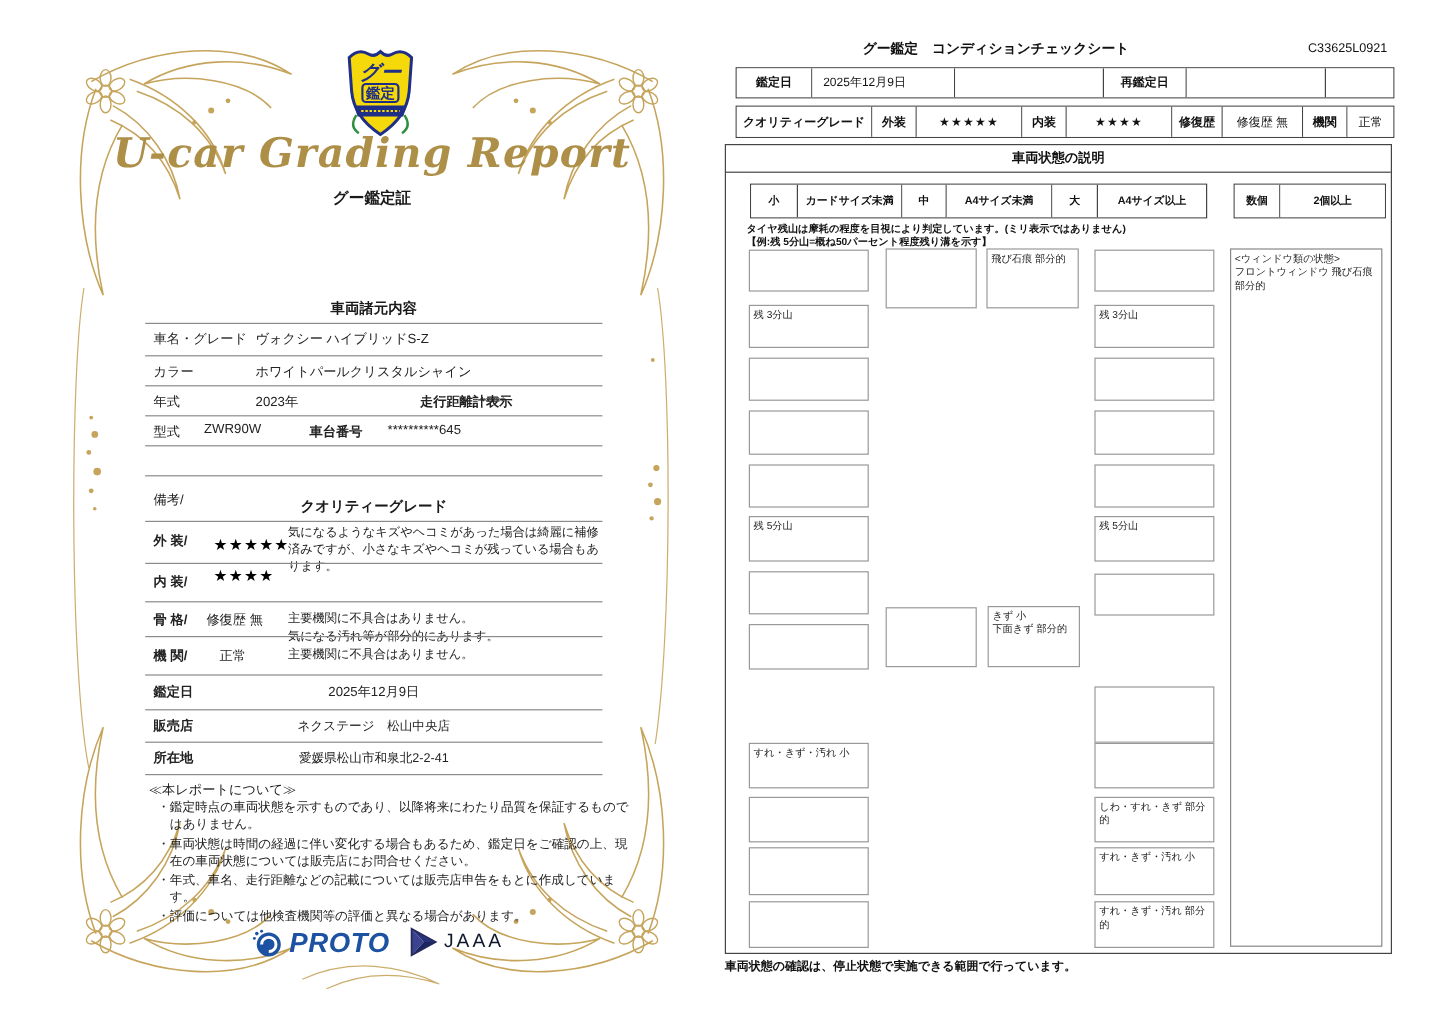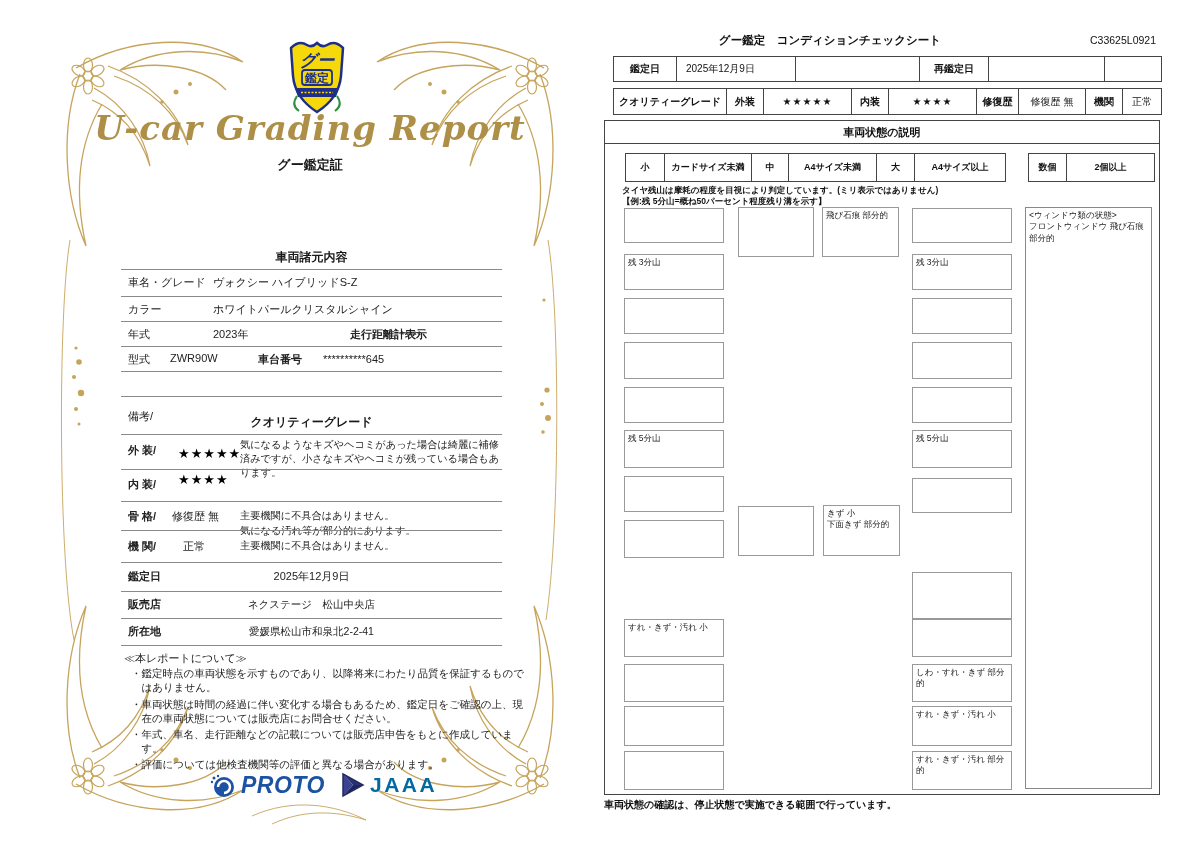--- a/index.html
+++ b/index.html
@@ -20,21 +20,21 @@
   .rule{position:absolute;left:121px;width:381px;height:0;border-top:1px solid #8a8a8a;z-index:3;}
   .lbl{font-size:11px;color:#222;}
   .lblb{font-size:11px;font-weight:bold;color:#222;}
   .val-c{left:121px;width:381px;text-align:center;font-size:11px;}
   .desc{width:260px;font-size:10.2px;line-height:1.35;color:#222;}
   .stars-l{font-size:13px;letter-spacing:1px;color:#000;}
   .note-head{font-size:11px;color:#222;}
   .note-item{font-size:10.5px;line-height:1.38;color:#222;padding-left:1em;text-indent:-1em;}
   .note-item::before{content:"・";}
   .proto-text{font-size:23px;font-weight:bold;font-style:italic;color:#1d52a3;letter-spacing:0.5px;}
-  .jaaa-text{font-size:21px;font-weight:bold;color:#0369a1;letter-spacing:2.5px;}
+  .jaaa-text{font-size:16px;font-weight:normal;color:#0f172a;letter-spacing:2.5px;}
   .logo-row{display:flex;align-items:center;gap:5px;}
   
   .rp-title{left:604px;top:33px;width:452px;text-align:center;font-weight:bold;font-size:11.5px;color:#111;}
   .rp-code{left:1040px;top:34px;width:116px;text-align:right;font-size:10.5px;color:#111;}
   .tbl{position:absolute;display:flex;border:1px solid #444;box-sizing:border-box;background:#fff;z-index:3;}
   .tbl .cell{border-right:1px solid #444;box-sizing:border-box;display:flex;align-items:center;
              justify-content:center;font-size:10px;color:#111;background:#fff;}
   .tbl .cell:last-child{border-right:none;}
   .tbl .lab{font-weight:bold;}
   .tbl .left{justify-content:flex-start;padding-left:9px;}

